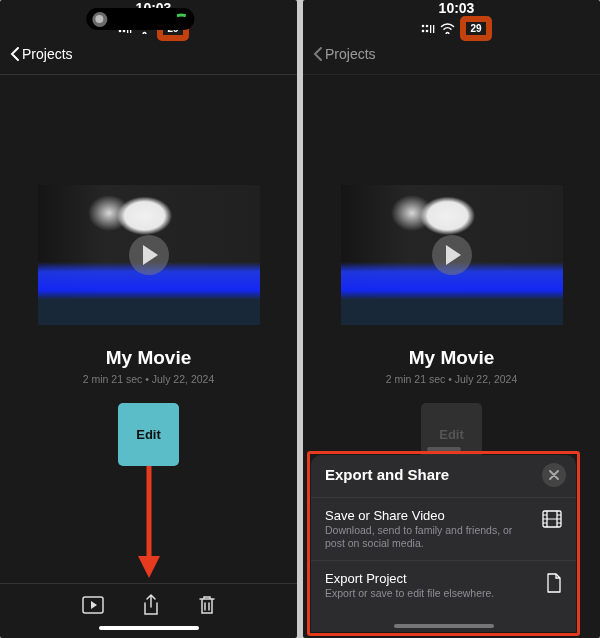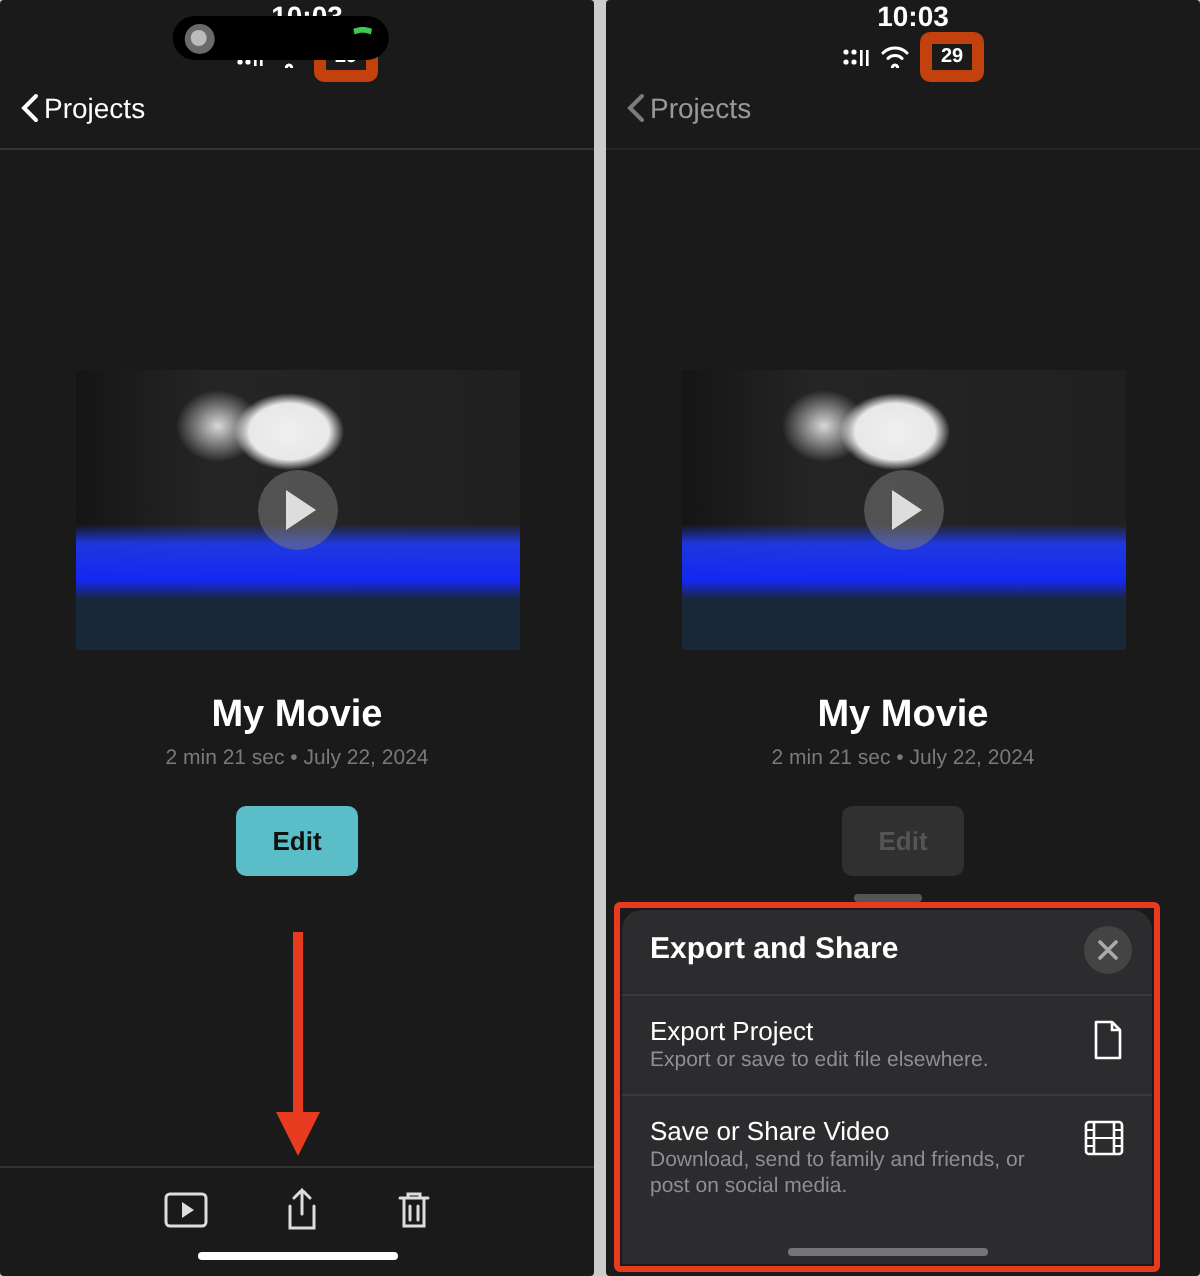--- a/index.html
+++ b/index.html
@@ -131,21 +131,21 @@
     font-size: 10.5px;
     color: #7a7a7a;
   }
   .edit-btn {
     margin-top: 18px;
     background: #5bbdc8;
     color: #111;
     font-weight: 600;
     font-size: 13px;
     border: none;
-    padding: 10px 18px;
+    padding: 24px 18px;
     border-radius: 5px;
   }
   .edit-btn.dimmed {
     background: #303030;
     color: #555;
   }
   .arrow {
     position: absolute;
     left: 50%;
     transform: translateX(-50%);
@@ -363,48 +363,48 @@
       <div class="sheet-header">
         <div class="sheet-title">Export and Share</div>
         <div class="sheet-close">
           <svg width="10" height="10" viewBox="0 0 10 10">
               <path d="M1 1 L9 9 M9 1 L1 9" stroke="#aaa" stroke-width="1.8" stroke-linecap="round"></path>
             </svg>
         </div>
       </div>
       <div class="sheet-item">
         <div class="sheet-item-text">
-          <div class="sheet-item-title">Export Project</div>
-          <div class="sheet-item-desc">Export or save to edit file elsewhere.</div>
-        </div>
-        <div class="sheet-item-icon">
-          <svg width="16" height="20" viewBox="0 0 16 20">
-              <path d="M2 1 L10 1 L14 5 L14 19 L2 19 Z" stroke="#fff" stroke-width="1.3" fill="none" stroke-linejoin="round"></path>
-              <path d="M10 1 L10 5 L14 5" stroke="#fff" stroke-width="1.3" fill="none"></path>
-            </svg>
-        </div>
-      </div>
-      <div class="sheet-item">
-        <div class="sheet-item-text">
           <div class="sheet-item-title">Save or Share Video</div>
           <div class="sheet-item-desc">Download, send to family and friends, or post on social media.</div>
         </div>
         <div class="sheet-item-icon">
           <svg width="20" height="18" viewBox="0 0 20 18">
               <rect x="1" y="1" width="18" height="16" rx="1.5" stroke="#fff" stroke-width="1.3" fill="none"></rect>
               <line x1="5" y1="1" x2="5" y2="17" stroke="#fff" stroke-width="1.3"></line>
               <line x1="15" y1="1" x2="15" y2="17" stroke="#fff" stroke-width="1.3"></line>
               <line x1="1" y1="5" x2="5" y2="5" stroke="#fff"></line>
               <line x1="1" y1="9" x2="5" y2="9" stroke="#fff"></line>
               <line x1="1" y1="13" x2="5" y2="13" stroke="#fff"></line>
               <line x1="15" y1="5" x2="19" y2="5" stroke="#fff"></line>
               <line x1="15" y1="9" x2="19" y2="9" stroke="#fff"></line>
               <line x1="15" y1="13" x2="19" y2="13" stroke="#fff"></line>
               <line x1="5" y1="9" x2="15" y2="9" stroke="#fff"></line>
             </svg>
         </div>
       </div>
+      <div class="sheet-item">
+        <div class="sheet-item-text">
+          <div class="sheet-item-title">Export Project</div>
+          <div class="sheet-item-desc">Export or save to edit file elsewhere.</div>
+        </div>
+        <div class="sheet-item-icon">
+          <svg width="16" height="20" viewBox="0 0 16 20">
+              <path d="M2 1 L10 1 L14 5 L14 19 L2 19 Z" stroke="#fff" stroke-width="1.3" fill="none" stroke-linejoin="round"></path>
+              <path d="M10 1 L10 5 L14 5" stroke="#fff" stroke-width="1.3" fill="none"></path>
+            </svg>
+        </div>
+      </div>
       <div class="hi-wrap">
           <div class="home-indicator" style="opacity:0.35"></div>
         </div>
     </div>
   </div>
 </div>
 
 </body></html>

